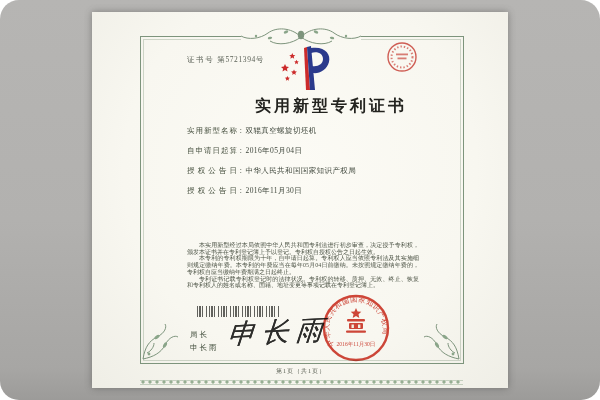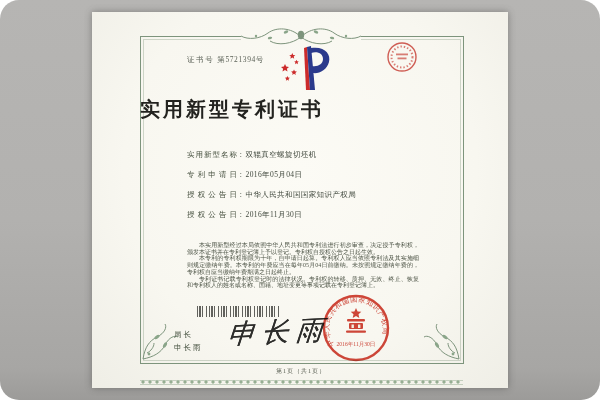--- a/index.html
+++ b/index.html
@@ -18,33 +18,33 @@
   .corner-floral.bl{left:49px;top:311px;}
   .corner-floral.br{left:331px;top:311px;transform:scaleX(-1);}
   .bottom-band{position:absolute;left:48px;top:366px;width:323px;height:9px;opacity:.85;
     background:
       radial-gradient(circle at 3px 4px,#87a384 1.3px,rgba(0,0,0,0) 1.9px) left center/7px 9px repeat-x,
       linear-gradient(0deg,rgba(0,0,0,0) 0 2px,rgba(135,163,132,.5) 2px 3px,rgba(0,0,0,0) 3px 6px,rgba(135,163,132,.5) 6px 7px,rgba(0,0,0,0) 7px 9px);}
   .cert-no{position:absolute;left:95px;top:43px;font-size:7.5px;color:#5c6258;letter-spacing:1.6px;}
   .cert-no .num{margin-left:3px;letter-spacing:.6px;}
   .logo{position:absolute;left:185px;top:32px;width:56px;height:50px;}
   .corner-stamp{position:absolute;left:293px;top:28px;width:34px;height:34px;opacity:.85;}
-  .title{position:absolute;left:48px;top:84px;width:382px;
-    font-size:20px;font-weight:bold;color:#23231f;letter-spacing:3px;}
-  .fields{position:absolute;left:95px;top:114px;width:250px;margin-top:24px;}
+  .title{position:absolute;left:48px;top:84px;width:382px;text-align:center;
+    font-size:16px;font-weight:bold;color:#23231f;letter-spacing:3px;}
+  .fields{position:absolute;left:95px;top:114px;width:250px;}
   .field-row{height:20px;font-size:7.5px;color:#414b3e;white-space:nowrap;}
   .f-label{display:inline-block;width:50px;text-align:justify;text-align-last:justify;color:#46503f;}
   .f-colon{margin:0 1px 0 0;}
   .f-value{color:#3e463b;letter-spacing:.4px;}
   .paras{position:absolute;left:95px;top:230px;width:232px;
     font-size:6px;line-height:6.7px;color:#4b5244;text-align:justify;}
   .paras p{margin:0;text-indent:2em;}
   .barcode{position:absolute;left:105px;top:294px;width:84px;height:11px;opacity:.8;
     background:repeating-linear-gradient(90deg,#3c3c38 0 1px,rgba(0,0,0,0) 1px 2px,#3c3c38 2px 4px,rgba(0,0,0,0) 4px 5px,#3c3c38 5px 6px,rgba(0,0,0,0) 6px 9px,#3c3c38 9px 10px,rgba(0,0,0,0) 10px 12px);}
-  .director{position:absolute;left:82px;top:316px;font-size:7.5px;color:#44503f;line-height:13px;letter-spacing:2px;}
+  .director{position:absolute;left:98px;top:316px;font-size:7.5px;color:#44503f;line-height:13px;letter-spacing:2px;}
   .signature{position:absolute;left:136px;top:302px;font-size:27px;color:#2d2d2b;
     font-family:"DejaVu Sans",sans-serif;font-style:italic;letter-spacing:7px;
     transform:rotate(-3deg) skewX(-8deg);text-shadow:0 0 .5px #2d2d2b;}
   .seal{position:absolute;left:229px;top:281px;width:70px;height:70px;opacity:.92;mix-blend-mode:multiply;}
   .footer{position:absolute;left:48px;top:355px;width:322px;text-align:center;
     font-size:6px;color:#5a6054;letter-spacing:1px;}
   .orn-stroke{stroke:#7d947c;fill:none;stroke-width:1;}
 </style>
 </head>
 <body>
@@ -113,21 +113,21 @@
       <rect x="12.5" y="17.5" width="9" height="1.8" fill="#c8443a" opacity=".8"></rect>
     </svg>
 
     <div class="title">实用新型专利证书</div>
 
     <div class="fields">
       <div class="field-row">
         <span class="f-label">实用新型名称</span><span class="f-colon">：</span><span class="f-value">双辊真空螺旋切坯机</span>
       </div>
       <div class="field-row">
-        <span class="f-label">专利申请日</span><span class="f-colon">：</span><span class="f-value">2016年05月04日</span>
+        <span class="f-label">自申请日起算</span><span class="f-colon">：</span><span class="f-value">2016年05月04日</span>
       </div>
       <div class="field-row">
         <span class="f-label">授权公告日</span><span class="f-colon">：</span><span class="f-value">中华人民共和国国家知识产权局</span>
       </div>
       <div class="field-row">
         <span class="f-label">授权公告日</span><span class="f-colon">：</span><span class="f-value">2016年11月30日</span>
       </div>
     </div>
 
     <div class="paras">

